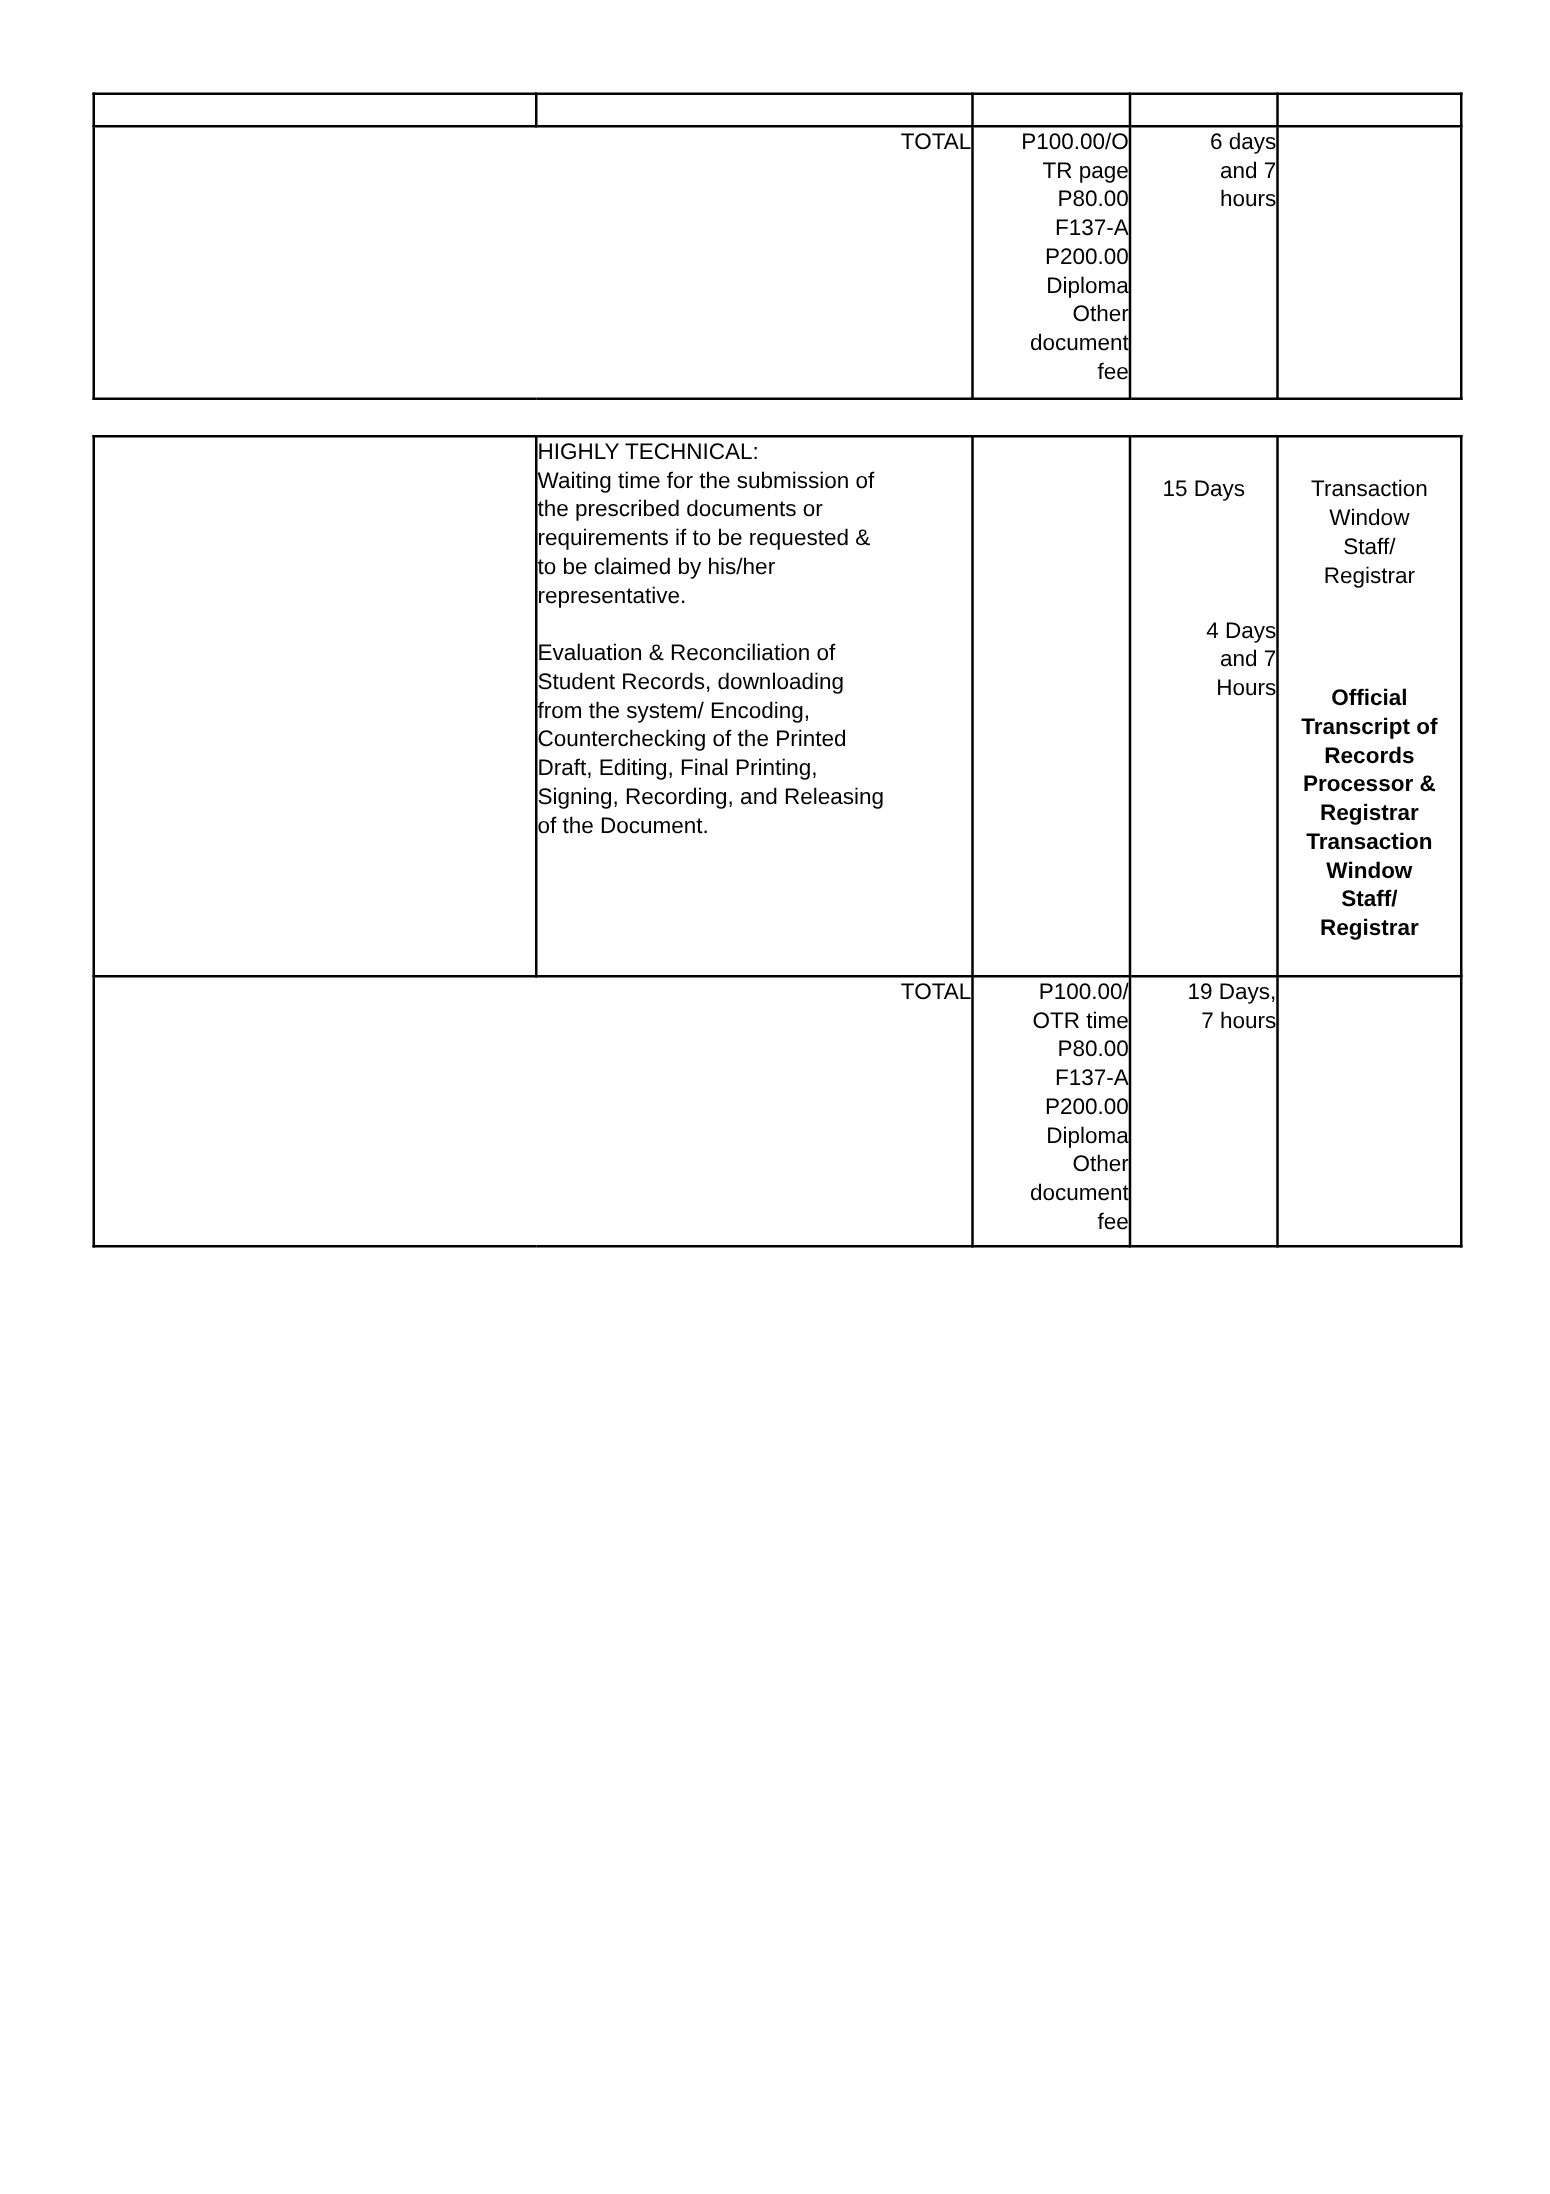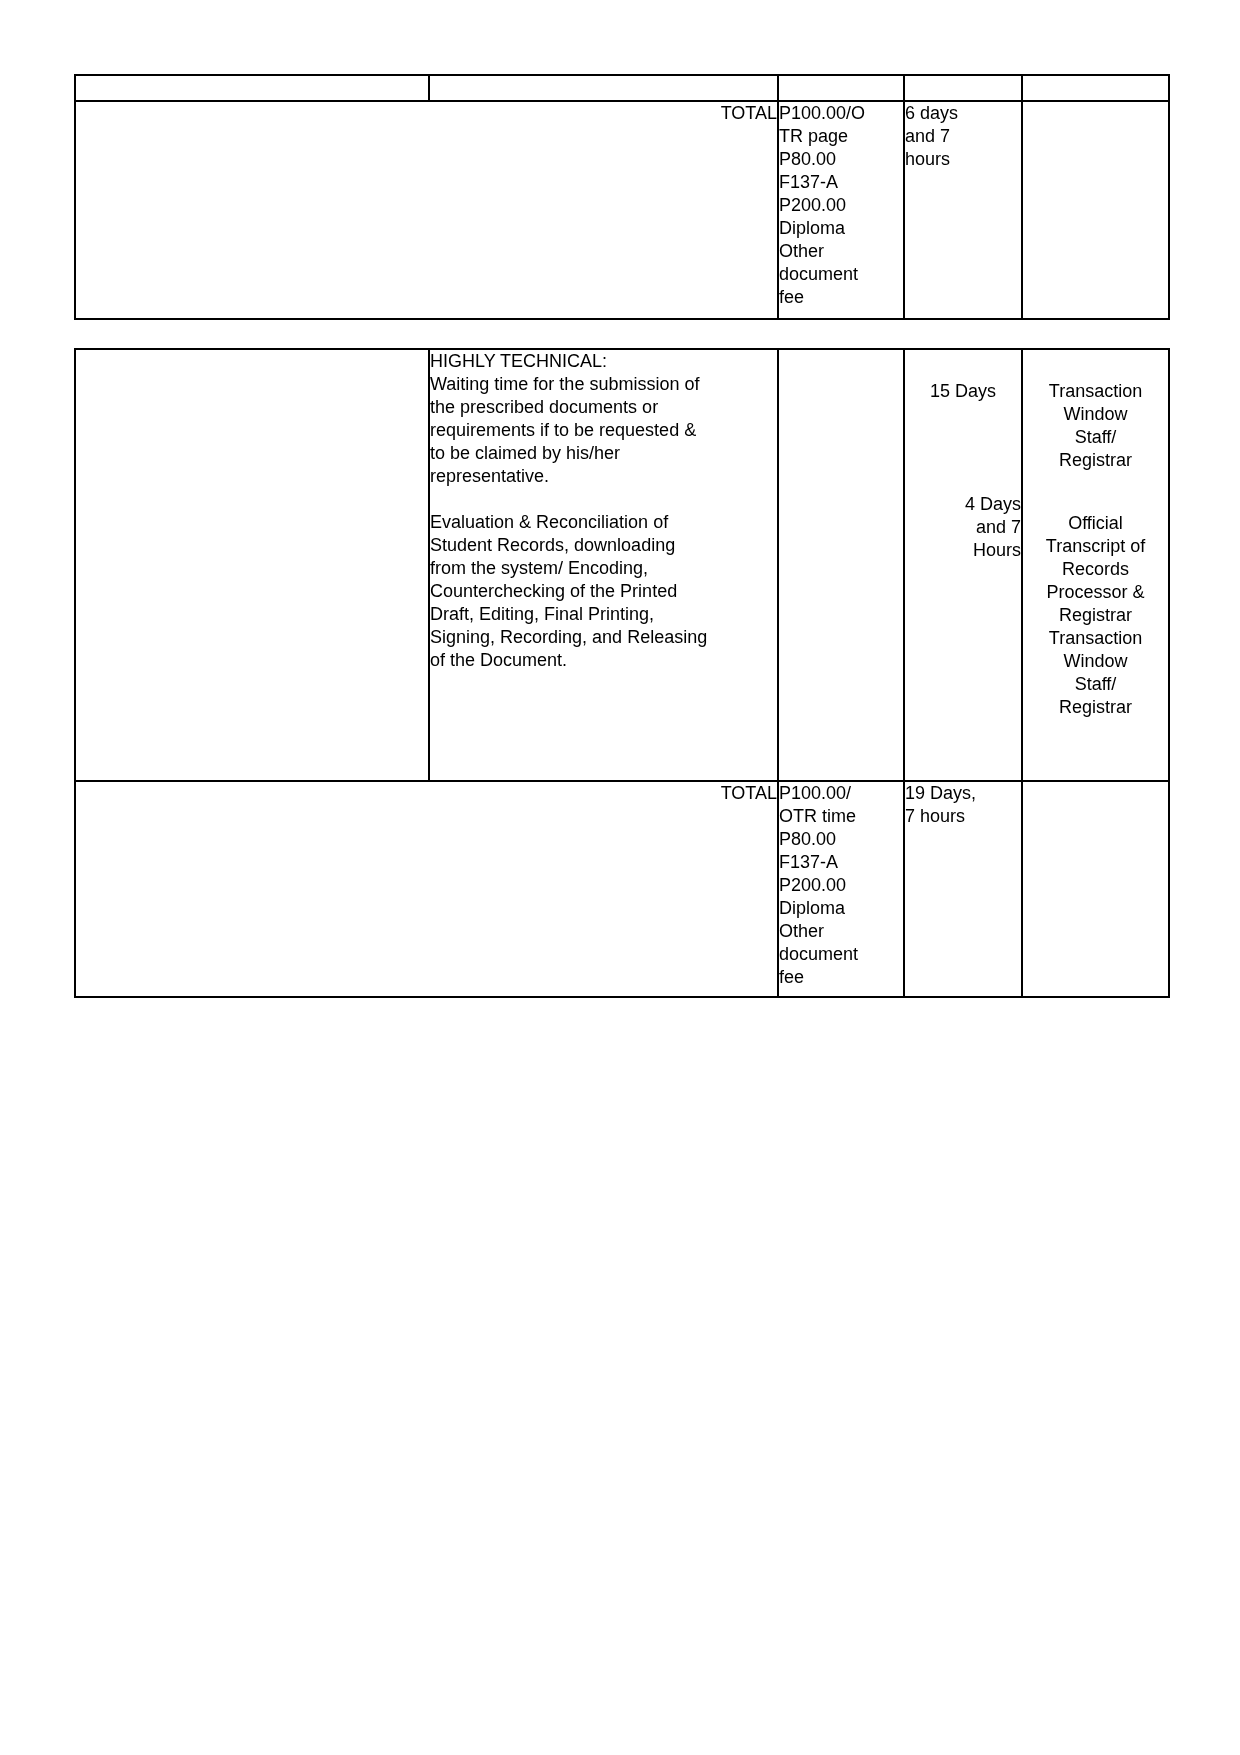--- a/index.html
+++ b/index.html
@@ -23,37 +23,37 @@
     vertical-align: top;
     padding: 0;
     font-size: 18px;
     line-height: 23px;
     color: #000000;
     overflow: hidden;
   }
   #table1 { left: 74px; top: 74px; }
   #table2 { left: 74px; top: 348px; }
 
-  td.cell-center { text-align: left; white-space: pre-line; padding-top: 4px; }
+  td.cell-center { text-align: right; white-space: pre-line; padding-top: 4px; }
   td.cell-total  { text-align: right; padding: 4px 10px 0 0; }
   td.cell-desc   {
     text-align: left;
     white-space: pre-line;
     line-height: 24px;
     padding: 7px 14px 0 12px;
     margin-left: 33px;
   }
   td.cell-blocks { text-align: center; }
   .block { white-space: pre-line; }
 
   
   .dur-block-1 { margin-top: 30px; }
   .dur-block-2 { margin-top: 90px; text-align: right; }
   .per-block-1 { margin-top: 30px; }
-  .per-block-2 { margin-top: 40px; }
+  .per-block-2 { margin-top: 75px; font-weight: bold; }
 
   .page-number {
     position: absolute;
     left: 0;
     top: 1652px;
     width: 1240px;
     text-align: right;
     font-family: "Liberation Serif", serif;
     font-size: 22px;
     line-height: 26px;

